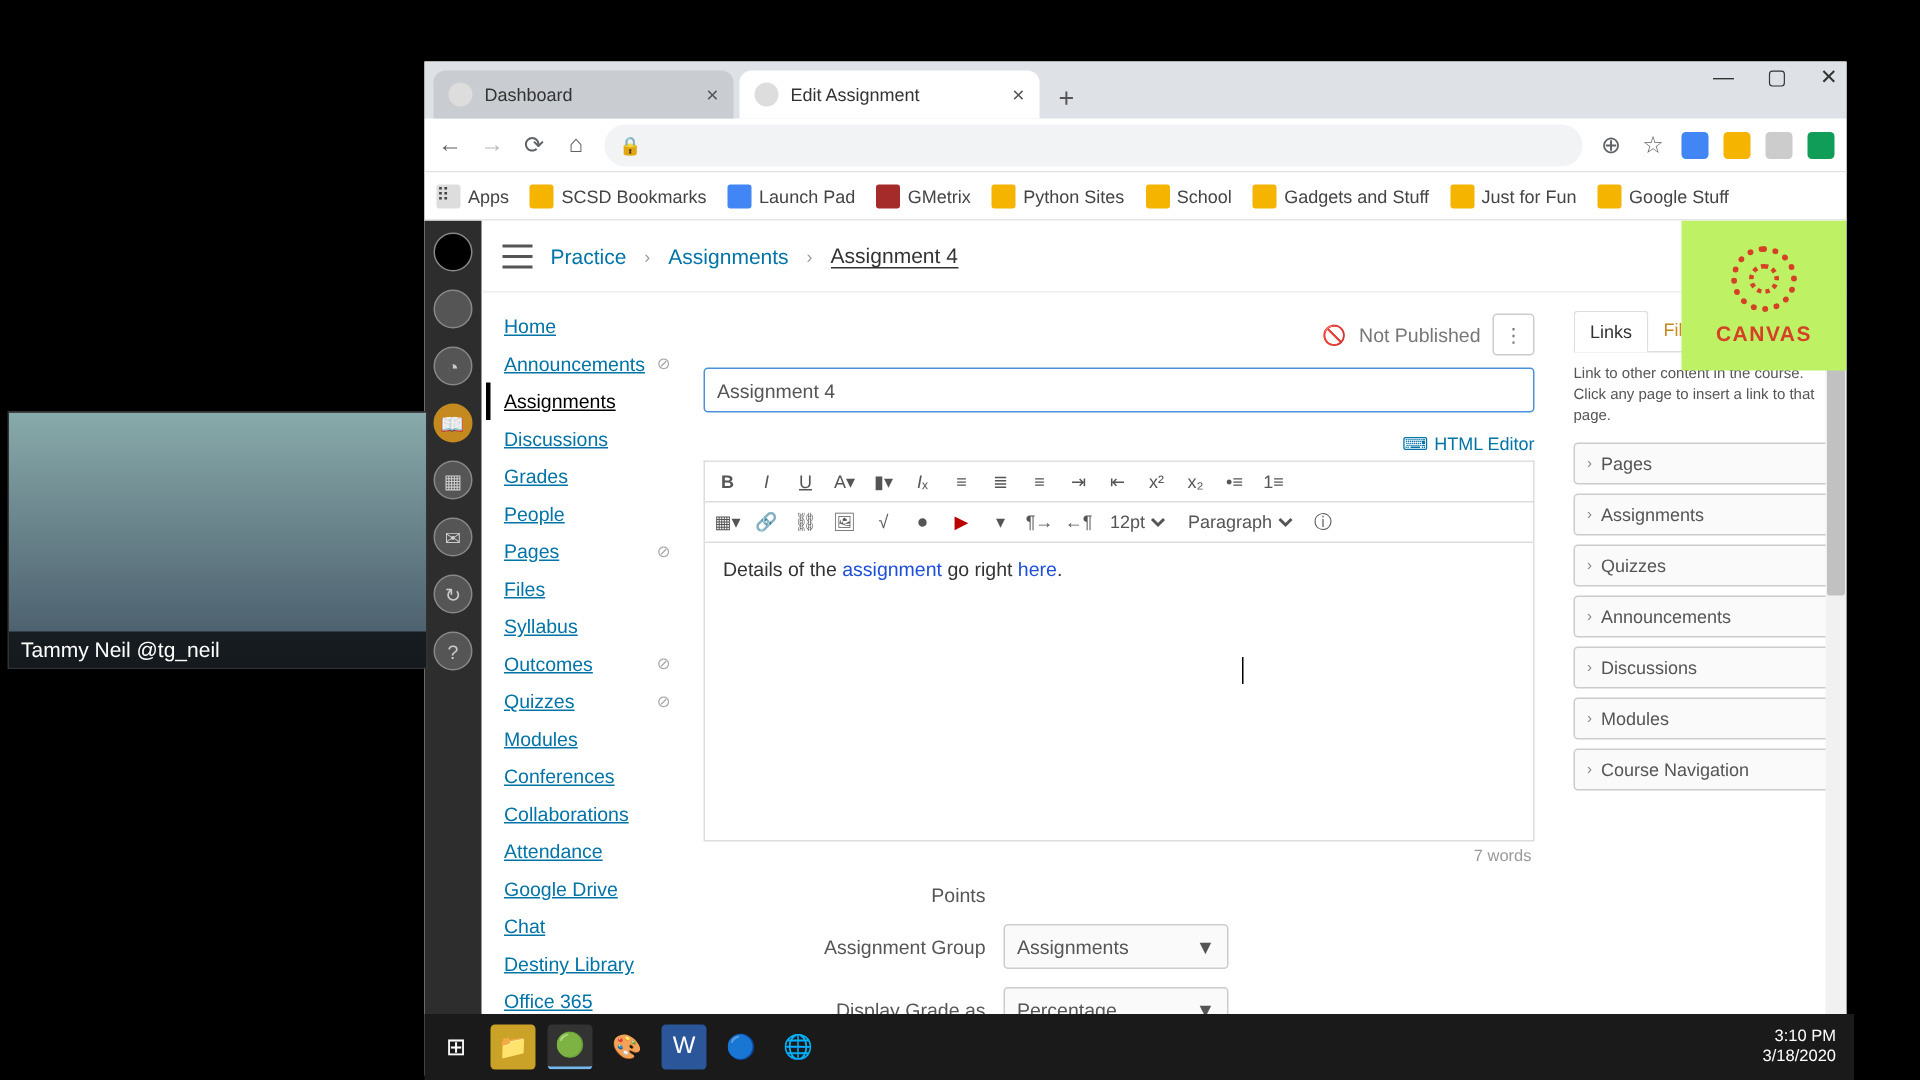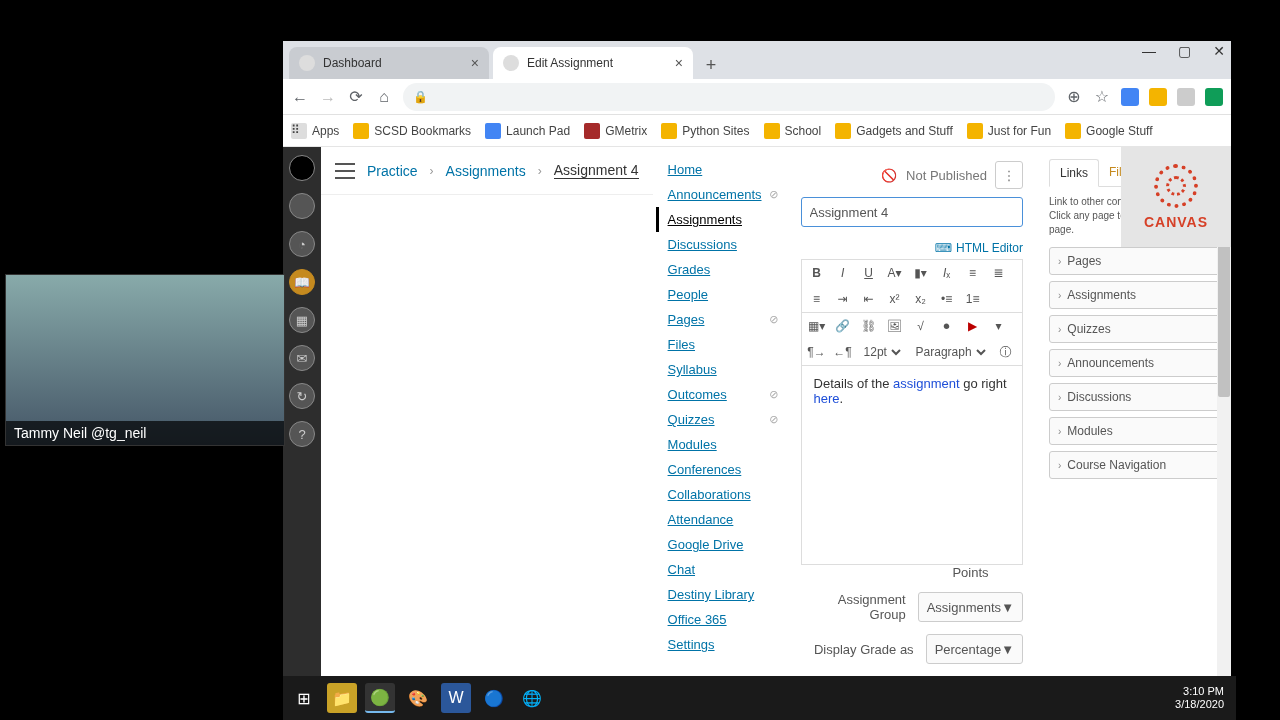--- a/index.html
+++ b/index.html
@@ -35,21 +35,21 @@
 .bookbar .bm .bico.b { background:#4285f4; }
 
 
 .canvas { flex:1; display:flex; overflow:hidden; position:relative; }
 .globalnav { width:38px; background:#2d2d2d; display:flex; flex-direction:column; align-items:center; padding-top:8px; gap:12px; }
 .globalnav .gi { width:26px; height:26px; border-radius:50%; background:#555; border:1px solid #888; display:flex; align-items:center; justify-content:center; color:#ccc; font-size:13px; }
 .globalnav .gi.active { background:#c58a1f; border-color:#c58a1f; }
 .globalnav .gi.logo { background:#000; }
 .globalnav .expand { margin-top:auto; margin-bottom:10px; color:#888; font-size:16px; }
 
-.main { flex:1; display:flex; flex-direction:row; overflow:hidden; }
+.main { flex:1; display:flex; flex-direction:column; overflow:hidden; }
 .crumbs { height:48px; display:flex; align-items:center; padding:0 14px; gap:12px; border-bottom:1px solid #eee; }
 .hamburger { width:20px; height:16px; display:flex; flex-direction:column; justify-content:space-between; }
 .hamburger span { height:2px; background:#555; }
 .crumbs a { color:#0073a7; text-decoration:none; font-size:14px; }
 .crumbs .sep { color:#999; font-size:12px; }
 .crumbs .current { color:#333; font-size:14px; border-bottom:1px solid #333; }
 
 .content { flex:1; display:flex; overflow:hidden; }
 .coursenav { width:130px; padding:10px 0 10px 8px; font-size:13px; border-left:3px solid transparent; }
 .coursenav a { display:block; color:#0073a7; text-decoration:underline; padding:5px 4px; position:relative; }
@@ -81,21 +81,21 @@
 .rhelp { font-size:10px; color:#555; line-height:1.4; margin-bottom:10px; }
 .acc { border:1px solid #ccc; border-radius:3px; padding:6px 8px; margin-bottom:6px; font-size:12px; color:#555; display:flex; align-items:center; gap:6px; background:#fafafa; cursor:pointer; }
 .acc .chev { color:#888; font-size:10px; }
 
 .scrolltrack { position:absolute; right:0; top:0; width:14px; height:100%; background:#f1f1f1; }
 .scrollthumb { position:absolute; right:1px; top:10px; width:12px; height:240px; background:#c1c1c1; border-radius:2px; }
 .scrollarrow { position:absolute; right:0; width:14px; height:14px; display:flex; align-items:center; justify-content:center; font-size:9px; color:#666; }
 .scrollarrow.down { bottom:0; }
 
 
-.canvas-logo { position:absolute; right:0; top:0; width:110px; height:100px; background:#e5e5e5; display:flex; flex-direction:column; align-items:center; justify-content:center; color:#d64027; font-weight:bold; font-size:14px; letter-spacing:1px; }
+.canvas-logo { position:absolute; right:0; top:0; width:110px; height:100px; background:#bef264; display:flex; flex-direction:column; align-items:center; justify-content:center; color:#d64027; font-weight:bold; font-size:14px; letter-spacing:1px; }
 .canvas-logo .circ { width:44px; height:44px; border:4px dotted #d64027; border-radius:50%; margin-bottom:6px; position:relative; }
 .canvas-logo .circ::after { content:""; position:absolute; inset:8px; border:3px dotted #d64027; border-radius:50%; }
 
 
 .webcam { position:absolute; left:5px; top:274px; width:280px; height:172px; background:#456; background:linear-gradient(#8aa,#456); border:1px solid #333; }
 .webcam .label { position:absolute; left:0; bottom:0; right:0; background:rgba(0,0,0,.7); color:#fff; font-size:14px; padding:4px 8px; }
 
 
 .taskbar { position:absolute; left:283px; bottom:0; width:953px; height:44px; background:#1a1a1a; display:flex; align-items:center; padding:0 6px; gap:8px; }
 .taskbar .tb-ic { width:30px; height:30px; display:flex; align-items:center; justify-content:center; color:#fff; font-size:16px; border-radius:3px; }
@@ -283,20 +283,21 @@
             <div class="tb">¶→</div>
             <div class="tb">←¶</div>
             <select><option>12pt</option></select>
             <select><option>Paragraph</option></select>
             <div class="tb">ⓘ</div>
           </div>
           <div class="rte-body">
             <span>Details of the </span><span class="link">assignment</span><span> go right </span><span class="link">here</span><span>.</span>
             <div class="caret"></div>
           </div>
+          <div class="wordcount">7 words</div>
 
           <div class="form-row">
             <label>Points</label>
           </div>
           <div class="form-row">
             <label>Assignment Group</label>
             <div class="sel">
                 <span>Assignments</span>
                 <span>▼</span>
               </div>

